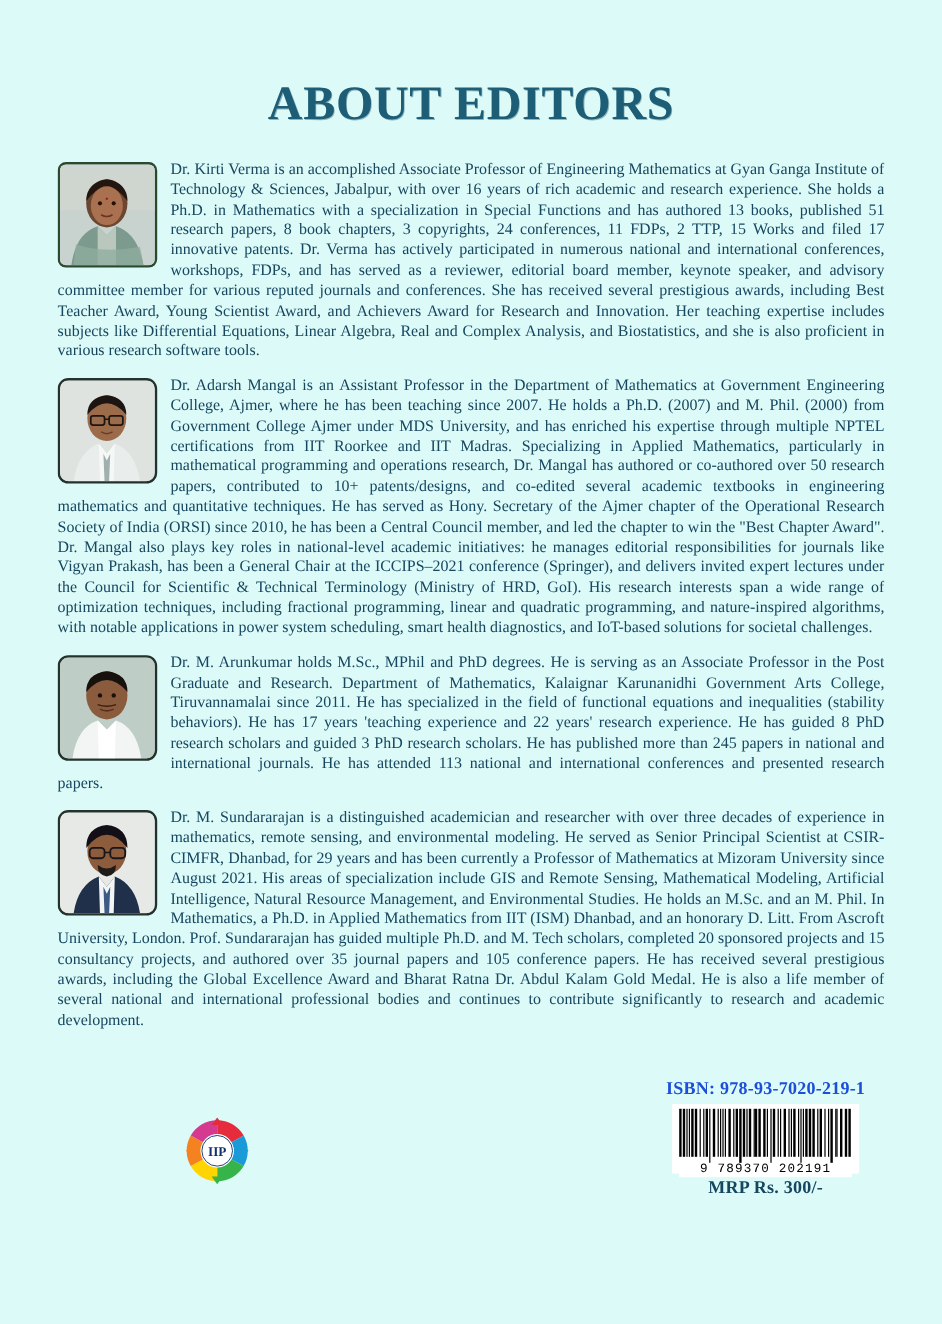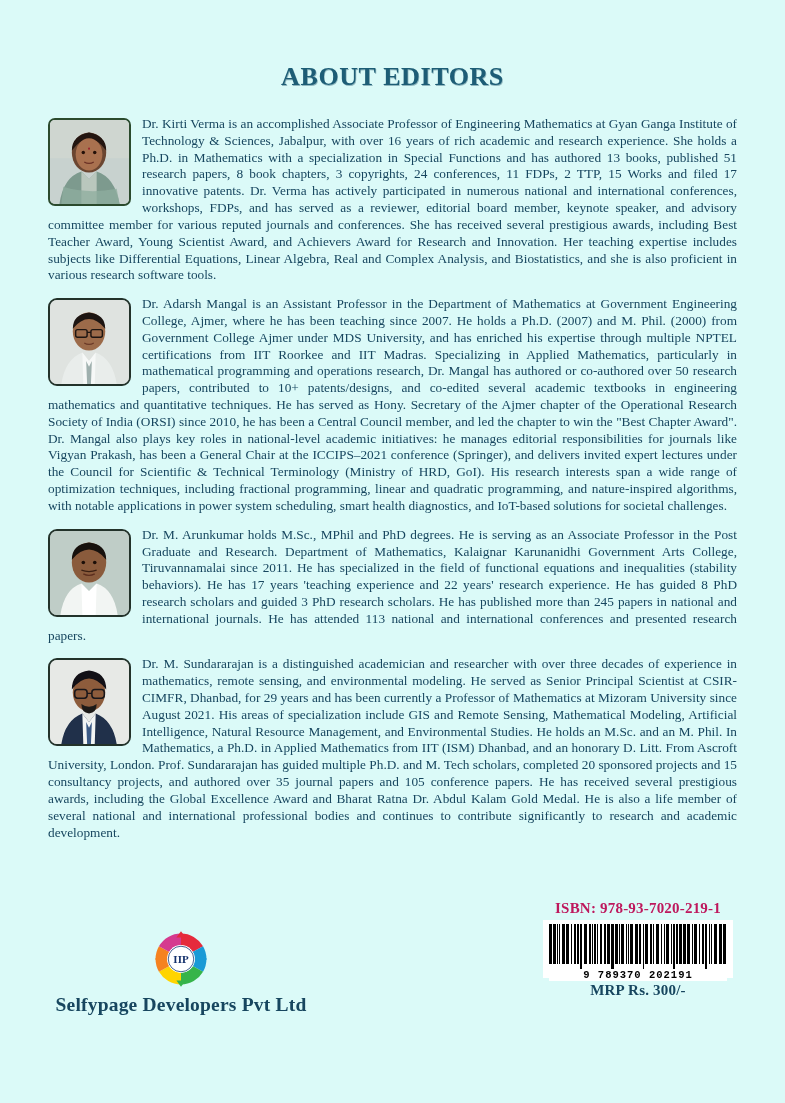--- a/index.html
+++ b/index.html
@@ -17,21 +17,21 @@
   }
   .page {
     width: 785px;
     height: 1103px;
     box-sizing: border-box;
     padding: 0 48px;
     position: relative;
   }
   .page-title {
     text-align: center;
-    font-size: 26px;
+    font-size: 40px;
     font-weight: bold;
     letter-spacing: 0.6px;
     color: #1d5d76;
     margin: 0;
     padding-top: 62px;
     padding-bottom: 24px;
     text-shadow: 0.7px 0.7px 0 rgba(18,70,95,0.38);
     font-family: "Liberation Serif", "DejaVu Serif", serif;
   }
   .bio {
@@ -91,33 +91,32 @@
   .isbn-block {
     position: absolute;
     right: 42px;
     top: -28px;
     width: 210px;
     text-align: center;
   }
   .isbn-text {
     font-size: 15px;
     font-weight: bold;
-    color: #be185d;
+    color: #1d4ed8;
     letter-spacing: 0.2px;
     margin-bottom: 3px;
   }
   .barcode {
-    width: 190px;
+    width: 156px;
     height: 58px;
     margin: 0 auto;
     background: #ffffff;
     position: relative;
     padding: 4px 6px 0 6px;
     box-sizing: border-box;
-    font-weight: bold;
   }
   .bars { height: 40px; display: flex; align-items: flex-start; gap: 0; }
   .bars span { display: block; background: #000; height: 40px; }
   .barcode-digits {
     font-family: "Liberation Mono", "DejaVu Sans Mono", monospace;
     font-size: 10.5px;
     color: #000;
     letter-spacing: 1px;
     text-align: center;
     margin-top: -12px;
@@ -293,17 +292,16 @@
             <polygon points="50,2 58,13 42,13" fill="#e52b3c"></polygon>
             <polygon points="95,50 84,58 84,42" fill="#1a9ad6"></polygon>
             <polygon points="50,98 42,87 58,87" fill="#36b44a"></polygon>
             <polygon points="5,50 16,42 16,58" fill="#f58220"></polygon>
             <circle cx="50" cy="50" r="24" fill="#ffffff"></circle>
             <circle cx="50" cy="50" r="22" fill="none" stroke="#1a3f7a" stroke-width="1.4"></circle>
             <text x="50" y="57" text-anchor="middle" font-family="Liberation Serif, serif" font-size="19" font-weight="bold" fill="#13306b">IIP</text>
           </g>
         </svg>
       </div>
-      <div class="publisher-name">Selfypage Developers Pvt Ltd</div>
     </div>
 
   </div>
 </div>
 
 </body></html>

